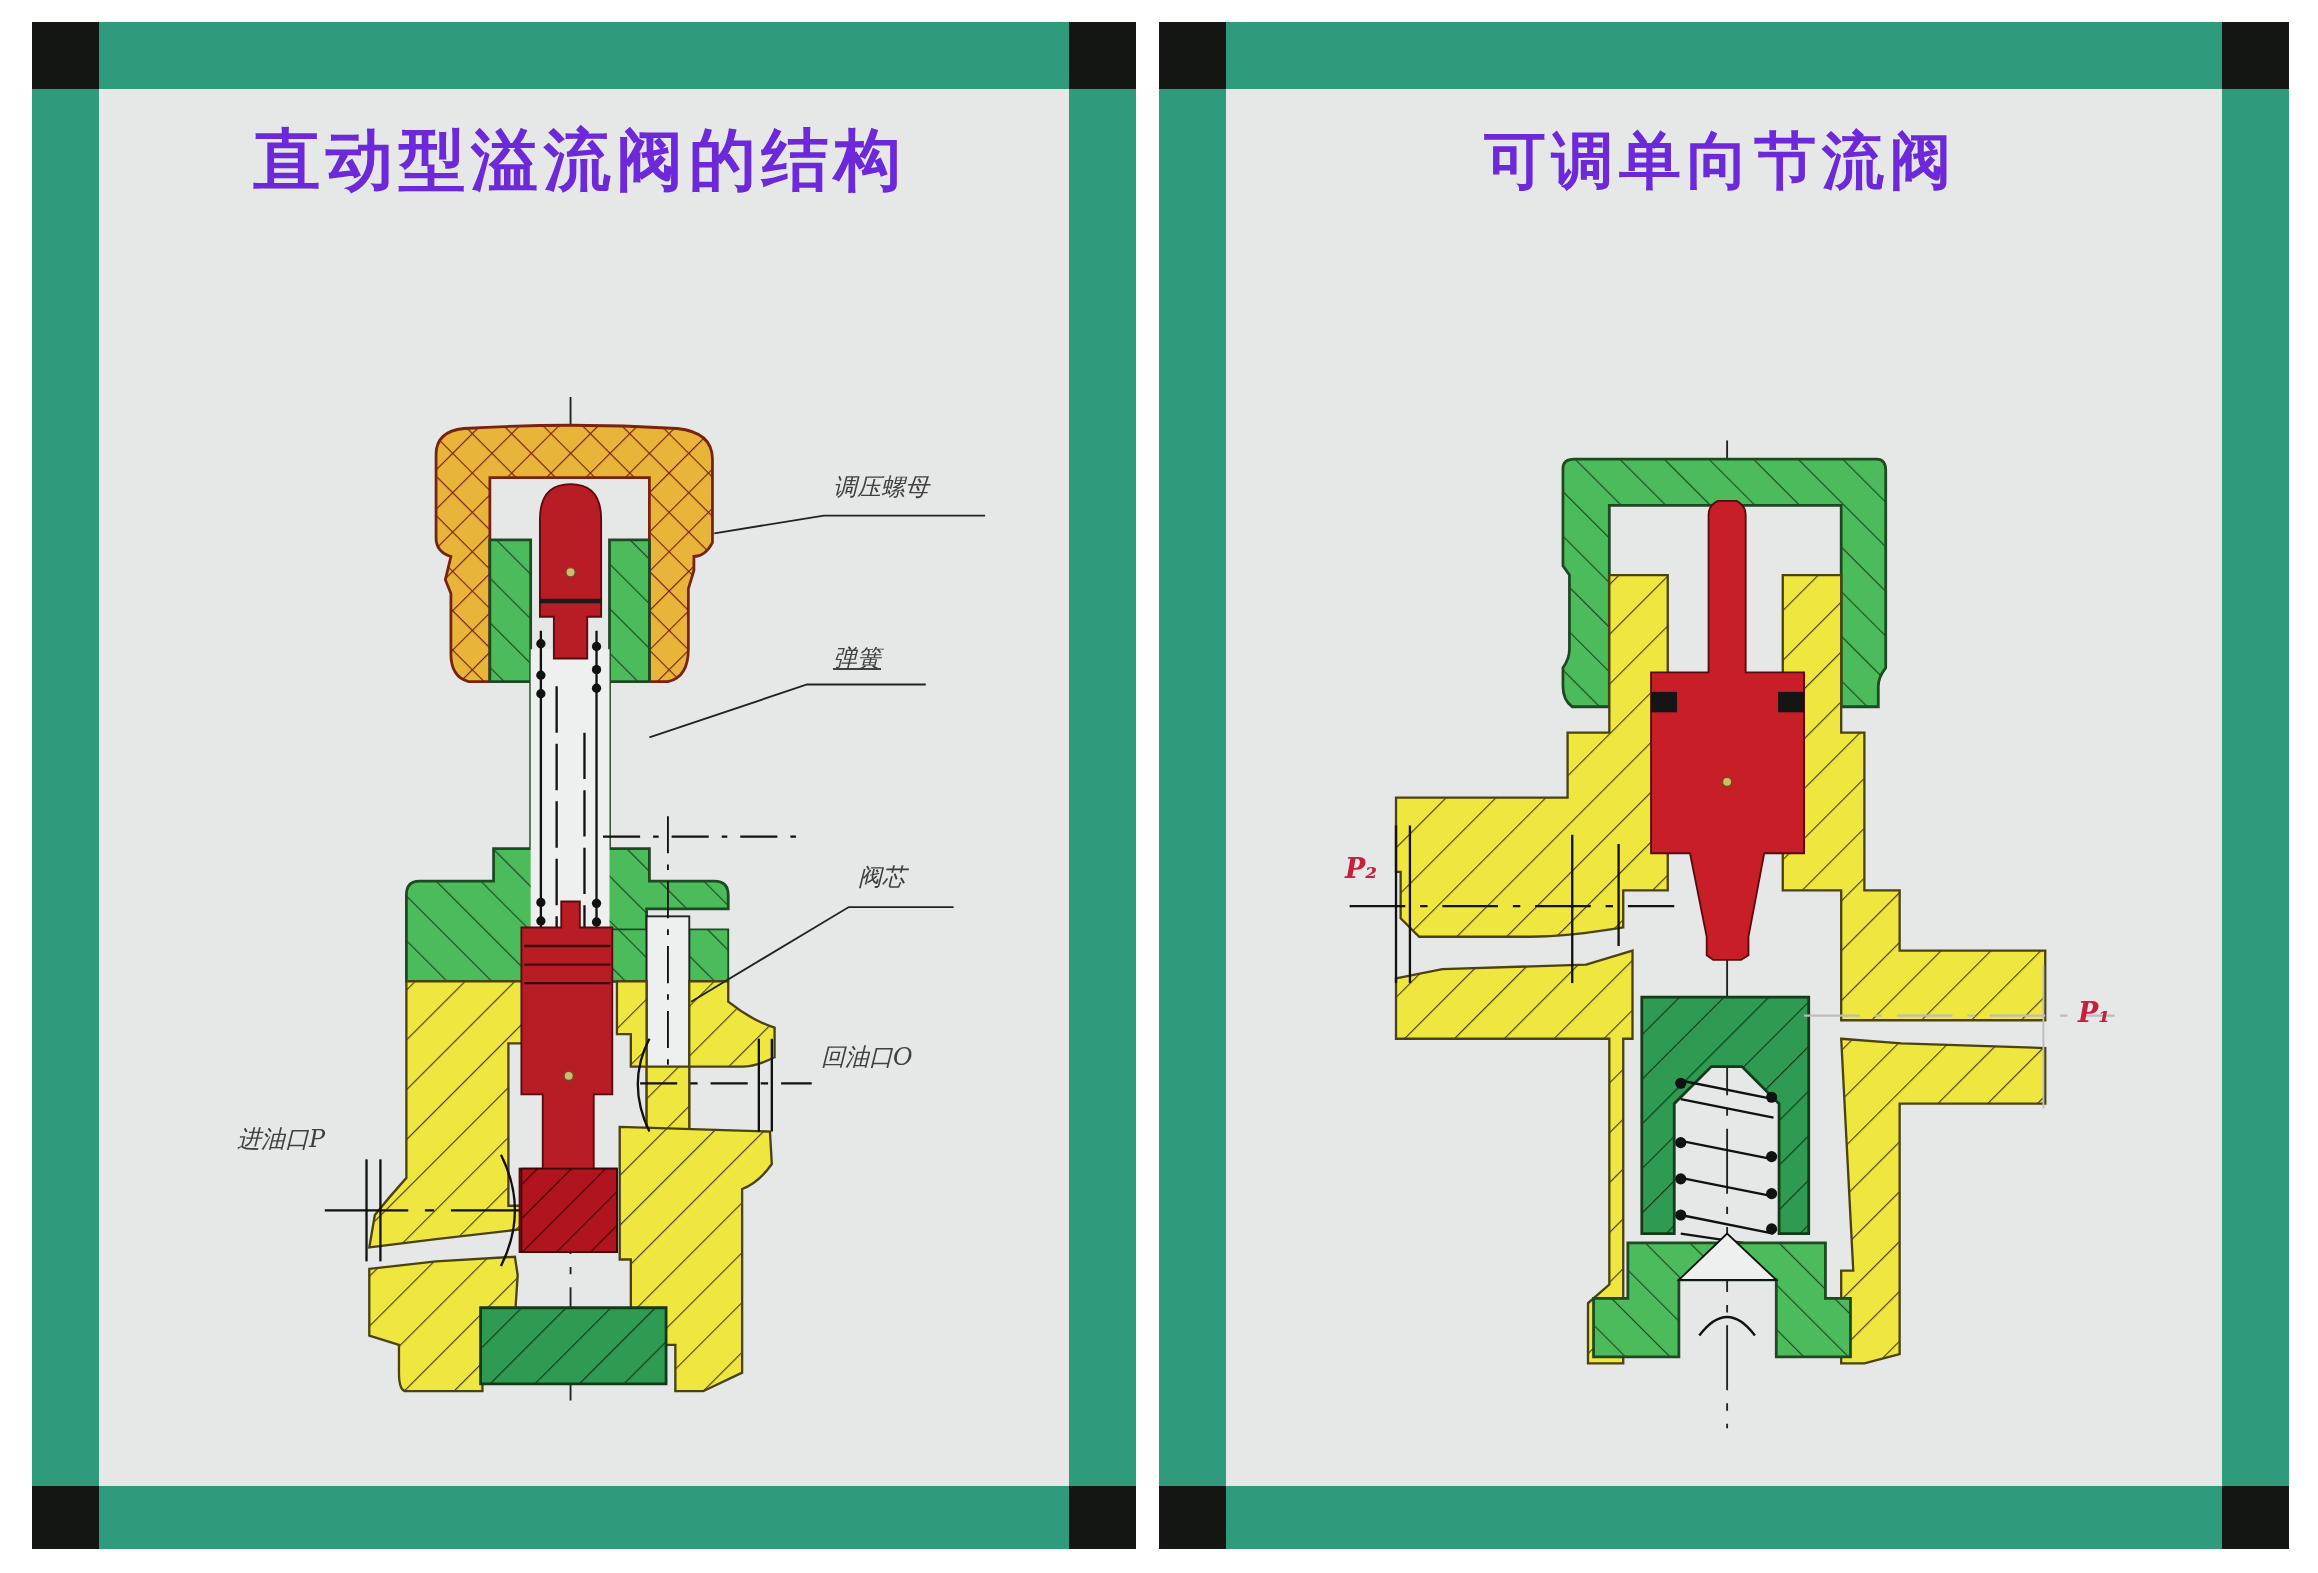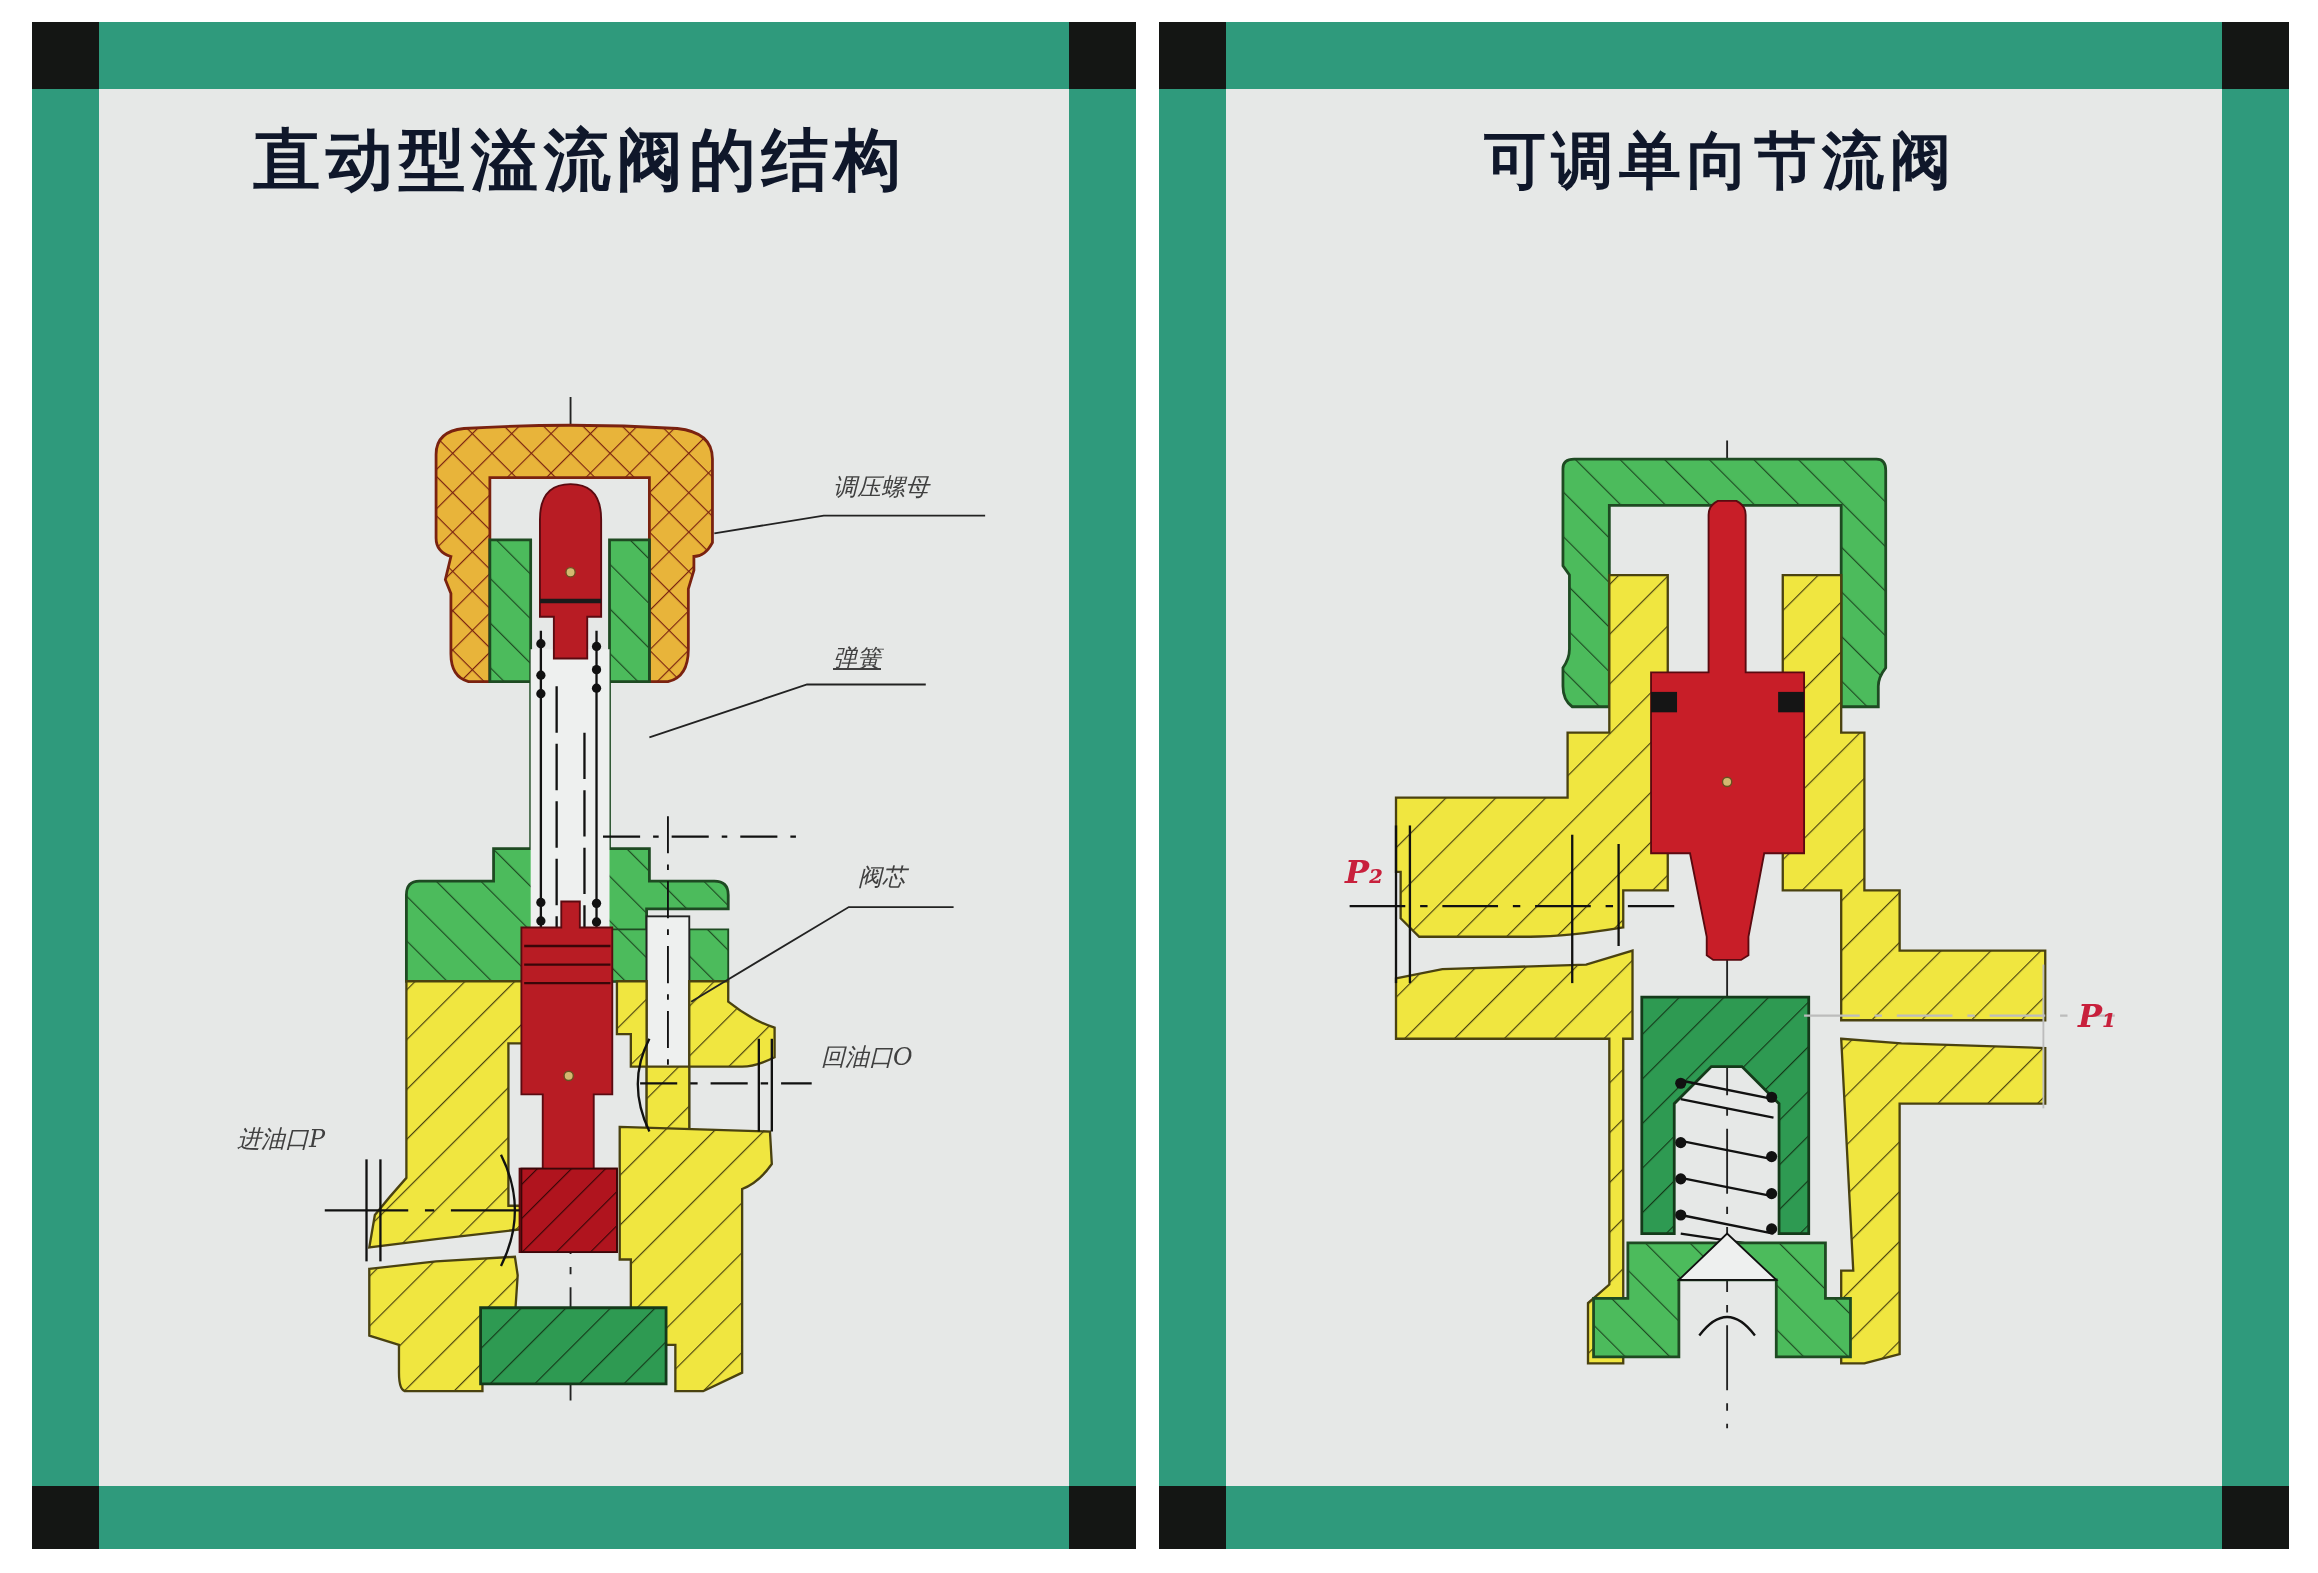--- a/index.html
+++ b/index.html
@@ -2,26 +2,26 @@
 <html style="font-size:15px"><head>
 <meta charset="utf-8">
 <style>
   html, body { margin:0; padding:0; }
   body { width:2319px; height:1573px; background:#ffffff; position:relative; overflow:hidden;
          font-family:"DejaVu Sans", sans-serif; }
   .board { position:absolute; }
   .frame { position:absolute; background:#2f9a7c; }
   .corner { position:absolute; background:#141614; width:67px; height:67px; }
   .panel { position:absolute; background:#e6e8e7; }
-  .title { position:absolute; color:#0f172a; font-weight:bold; font-family:"DejaVu Sans", sans-serif;
+  .title { position:absolute; color:#6d28d9; font-weight:bold; font-family:"DejaVu Sans", sans-serif;
            letter-spacing:5.6px; white-space:nowrap; text-align:center; }
   .label { position:absolute; color:#404040; font-family:"DejaVu Serif", serif; font-style:italic;
            font-size:24px; white-space:nowrap; }
   .plabel { position:absolute; color:#c8203c; font-family:"DejaVu Serif", serif; font-style:italic;
-            font-weight:bold; font-size:32px; }
+            font-weight:bold; font-size:27px; }
   svg.diagram { position:absolute; left:0; top:0; }
 </style>
 </head>
 <body>
 
 <div class="board">
   <div class="frame" style="left:32px;top:22px;width:1104px;height:67px;"></div>
   <div class="frame" style="left:32px;top:1486px;width:1104px;height:63px;"></div>
   <div class="frame" style="left:32px;top:22px;width:67px;height:1527px;"></div>
   <div class="frame" style="left:1069px;top:22px;width:67px;height:1527px;"></div>

